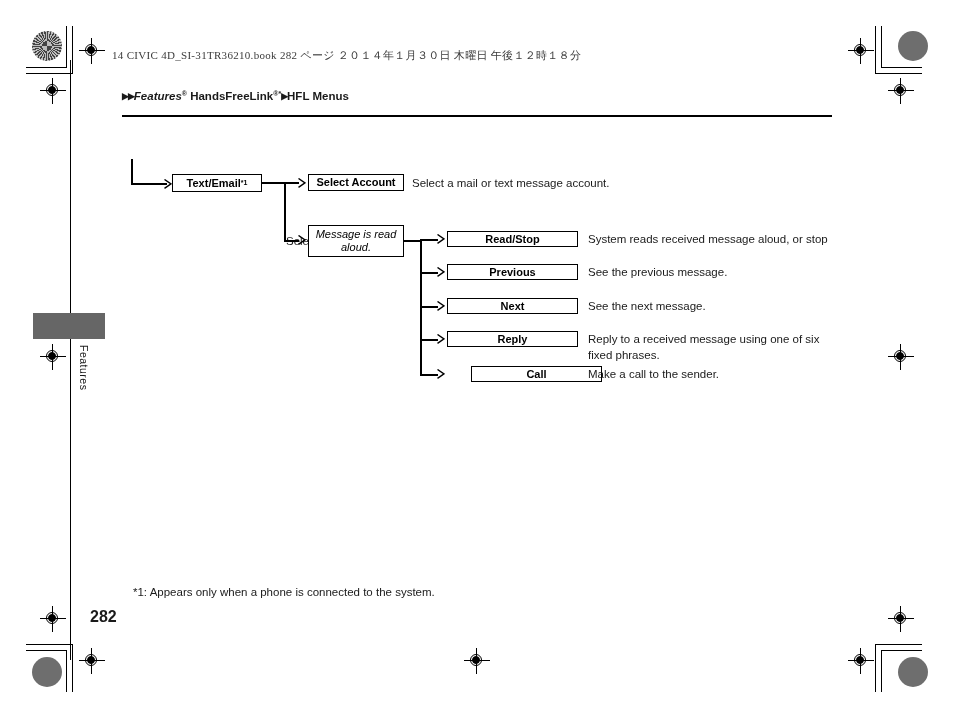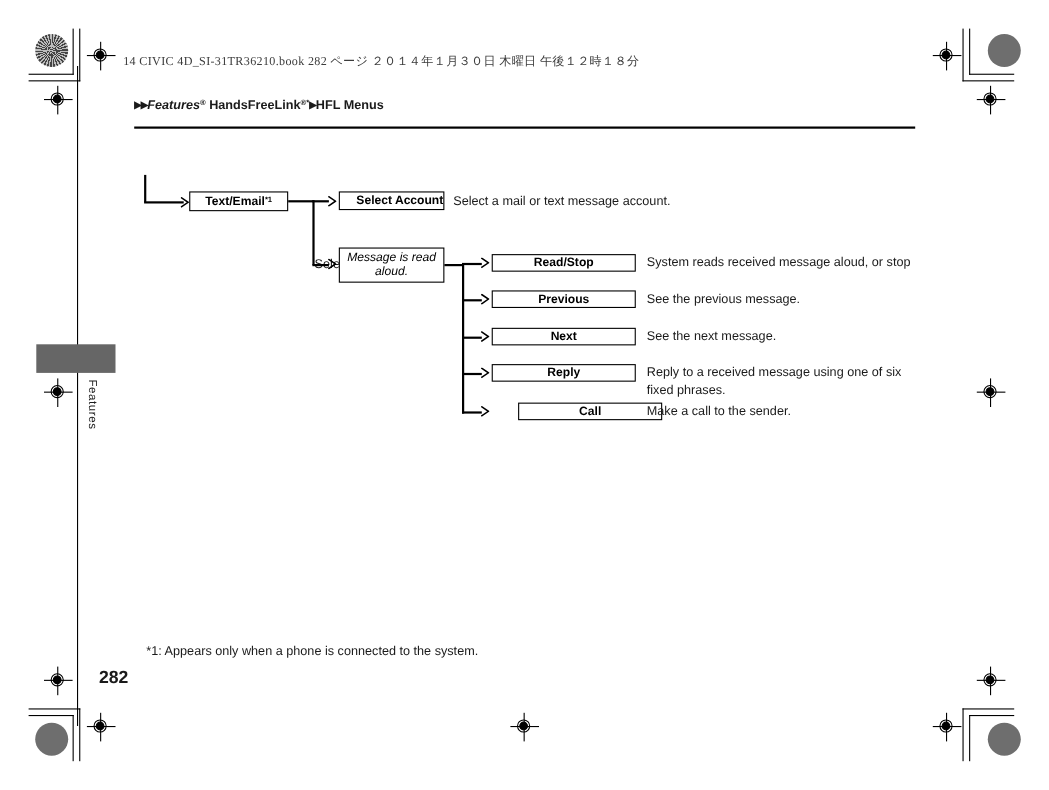--- a/index.html
+++ b/index.html
@@ -321,21 +321,21 @@
       <sup>*1</sup>
   </div>
 
   <div class="ln h" style="left:262px;top:182px;width:23px;"></div>
   <div class="ln v" style="left:284px;top:182px;height:59px;"></div>
 
   <div class="ln h" style="left:284px;top:182px;width:15px;"></div>
   <svg class="arrow-open" style="left:298px;top:178px;" viewBox="0 0 8 10">
       <path d="M0.5 0.5 L7 4.9 L0.5 9.4" fill="none" stroke="#000" stroke-width="1.4"></path>
     </svg>
-  <div class="node" style="left:308px;top:174px;width:96px;height:17px;justify-content:flex-end;">
+  <div class="node" style="left:308px;top:174px;width:96px;height:17px;">
     <span>Select Account</span>
   </div>
   <div class="desc" style="left:412px;top:176px;width:300px;">Select a mail or text message account.</div>
 
   <div class="caption" style="left:286px;top:208px;margin-top:27px;">Select a message.</div>
 
   <div class="ln h" style="left:284px;top:240px;width:15px;"></div>
   <svg class="arrow-open" style="left:298px;top:235px;" viewBox="0 0 8 10">
       <path d="M0.5 0.5 L7 4.9 L0.5 9.4" fill="none" stroke="#000" stroke-width="1.4"></path>
     </svg>

